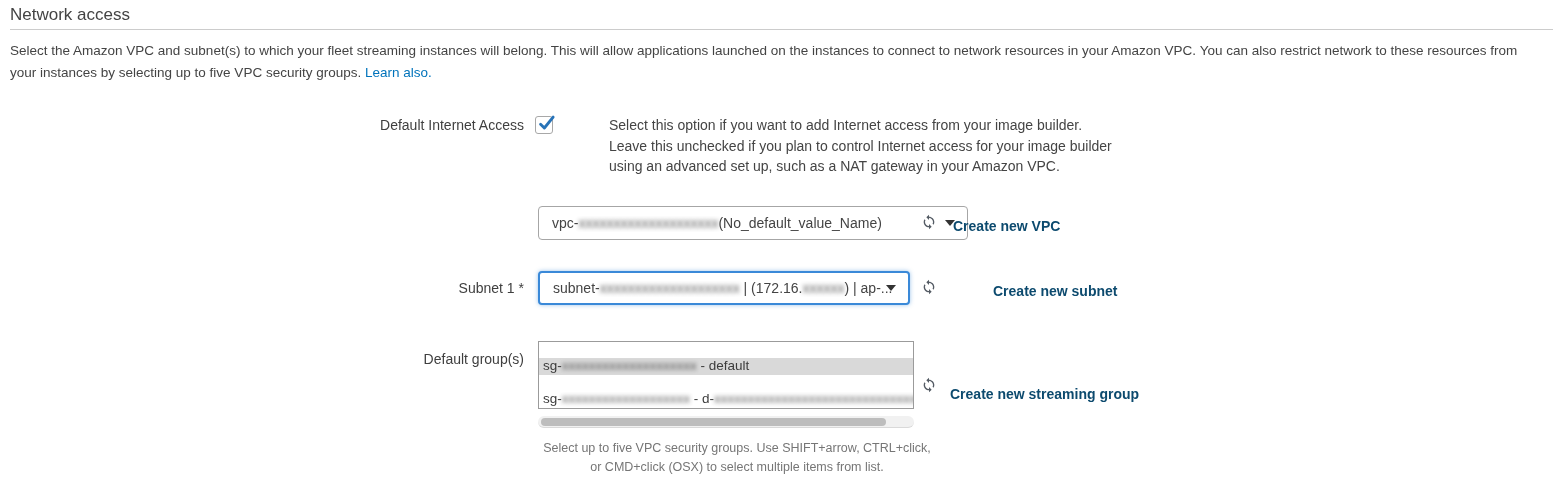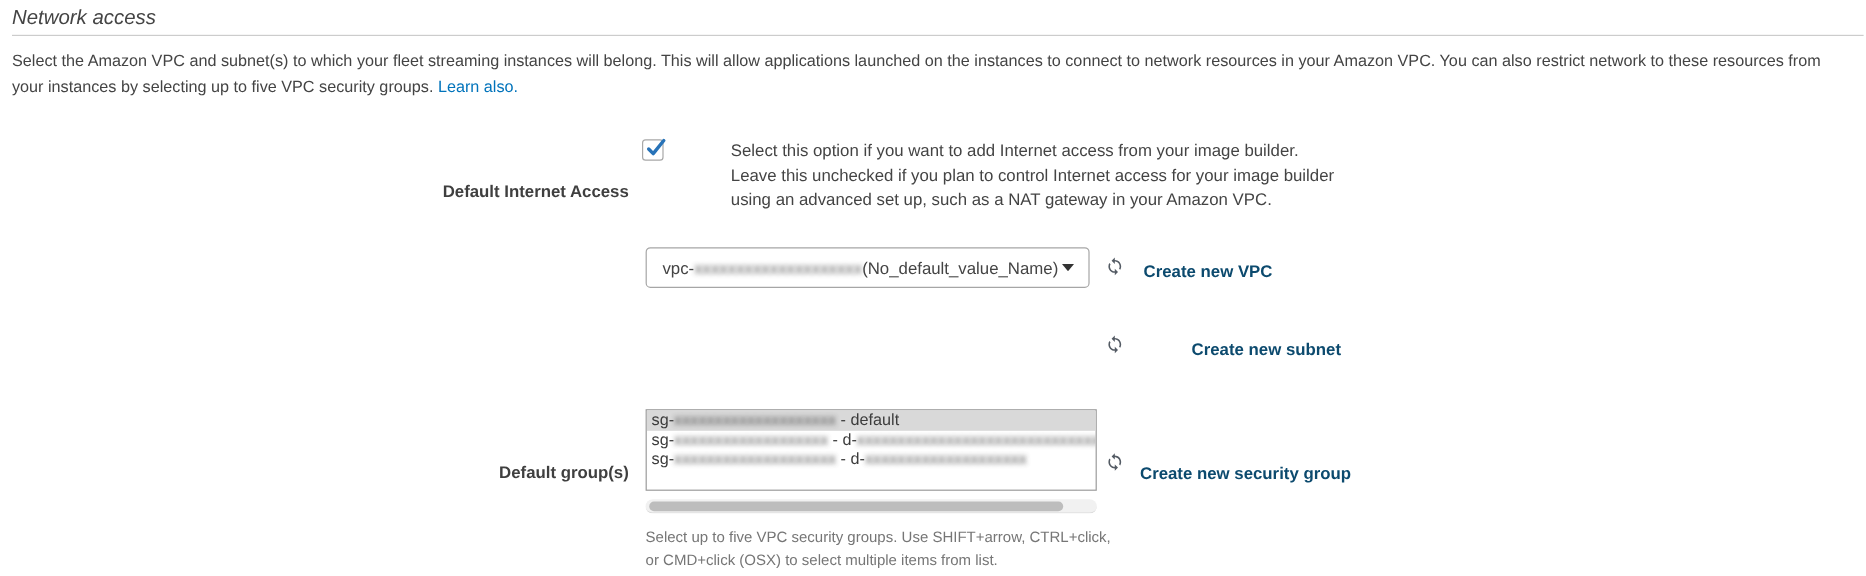--- a/index.html
+++ b/index.html
@@ -8,53 +8,53 @@
     position: relative;
     width: 1555px;
     height: 480px;
     background: #ffffff;
     font-family: "Liberation Sans", sans-serif;
     color: #444;
     overflow: hidden;
   }
   .page-title {
     position: absolute; left: 10px; top: 5px;
-    font-size: 17px; font-weight: 400; color: #444; font-style: italic;
+    font-size: 17px; font-weight: 400; color: #444;
   }
   .divider {
     position: absolute; left: 10px; top: 29px; width: 1543px;
     border-top: 1px solid #ccc;
   }
   .intro {
     position: absolute; left: 10px; top: 40px; width: 1537px;
     font-size: 13.5px; line-height: 21.5px; color: #444;
   }
   a.link { color: #0073bb; text-decoration: none; cursor: pointer; }
   a.link-bold { color: #0c4a6e; text-decoration: none; font-weight: bold; font-size: 14px; cursor: pointer; }
 
   .form-label {
     position: absolute; left: 0; width: 524px; text-align: right;
-    font-size: 14px; font-weight: bold; color: #3f3f3f; white-space: nowrap; margin-top: 34px;
+    font-size: 14px; font-weight: normal; color: #3f3f3f; white-space: nowrap;
   }
 
   
   .checkbox {
     position: absolute; left: 535px; top: 116px;
     width: 18px; height: 18px; background: #fff;
     border: 1px solid #a8a8a8; border-radius: 3px; cursor: pointer;
   }
   .checkbox svg { position: absolute; left: 1px; top: -3px; }
   .checkbox-desc {
     position: absolute; left: 570px; top: 115px; width: 514px;
     font-size: 14px; line-height: 20.7px; color: #444; margin-left: 39px;
   }
 
   
   .select-box {
-    position: absolute; left: 538px; width: 370px; height: 34px;
+    position: absolute; left: 538px; width: 430px; height: 34px;
     background: #fff; border: 1px solid #a6a6a6; border-radius: 4px;
     font-size: 14px; color: #444; line-height: 32px;
     padding: 0 30px 0 13px; white-space: nowrap; overflow: hidden;
     cursor: pointer;
   }
   .select-box.focused {
     border: 2px solid #3a89d8;
     box-shadow: 0 0 4px rgba(58,137,216,0.5);
     line-height: 30px; width: 372px;
   }
@@ -70,36 +70,37 @@
 
   
   .listbox {
     position: absolute; left: 538px; top: 341px; width: 376px; height: 68px;
     background: #fff; border: 1px solid #9b9b9b; overflow: hidden;
   }
   .listbox .opt {
     height: 16.5px; line-height: 16.5px; font-size: 13.5px;
     padding-left: 4px; white-space: nowrap; overflow: hidden; cursor: pointer;
     color: #3c3c3c;
+    margin-top: 16px;
   }
   .listbox .opt.selected { background: #d9d9d9; }
 
   .hscroll-track {
     position: absolute; left: 538px; top: 416px; width: 376px; height: 12px;
     background: #f1f1f1; border-bottom: 1px solid #d9d9d9; border-radius: 6px;
     cursor: pointer;
   }
   .hscroll-thumb {
     position: absolute; left: 3px; top: 2px; width: 345px; height: 8px;
     background: #bdbdbd; border-radius: 4px; cursor: grab;
   }
 
   .sg-help {
     position: absolute; left: 538px; top: 439px; width: 398px;
-    font-size: 12.5px; line-height: 19px; color: #767676;
+    font-size: 12.5px; line-height: 19px; color: #767676; text-align: center;
   }
 </style>
 </head>
 <body>
 
 <div class="canvas">
 
   <div class="page-title">Network access</div>
   <div class="divider"></div>
 
@@ -119,20 +120,25 @@
     <span>vpc-</span><span class="redacted">xxxxxxxxxxxxxxxxxxxx</span><span>(No_default_value_Name)</span>
     <span class="caret"></span>
   </div>
   <div class="refresh-btn" style="top:214px">
     <svg width="16" height="16" viewBox="0 0 24 24">
         <path fill="#545b64" d="M12 4V1L8 5l4 4V6c3.31 0 6 2.69 6 6 0 1.01-.25 1.97-.69 2.8l1.46 1.46C19.54 15.03 20 13.57 20 12c0-4.42-3.58-8-8-8zm0 14c-3.31 0-6-2.69-6-6 0-1.01.25-1.97.69-2.8L5.23 7.74C4.46 8.97 4 10.43 4 12c0 4.42 3.58 8 8 8v3l4-4-4-4v3z"></path>
       </svg>
   </div>
   <a class="link-bold" style="position:absolute;left:953px;top:218px">Create new VPC</a>
 
+  <div class="form-label" style="top:280px">Subnet 1 *</div>
+  <div class="select-box focused" style="top:271px">
+    <span>subnet-</span><span class="redacted">xxxxxxxxxxxxxxxxxxxx</span><span> | (172.16.</span><span class="redacted">xxxxxx</span><span>) | ap-...</span>
+    <span class="caret"></span>
+  </div>
   <div class="refresh-btn" style="top:279px">
     <svg width="16" height="16" viewBox="0 0 24 24">
         <path fill="#545b64" d="M12 4V1L8 5l4 4V6c3.31 0 6 2.69 6 6 0 1.01-.25 1.97-.69 2.8l1.46 1.46C19.54 15.03 20 13.57 20 12c0-4.42-3.58-8-8-8zm0 14c-3.31 0-6-2.69-6-6 0-1.01.25-1.97.69-2.8L5.23 7.74C4.46 8.97 4 10.43 4 12c0 4.42 3.58 8 8 8v3l4-4-4-4v3z"></path>
       </svg>
   </div>
   <a class="link-bold" style="position:absolute;left:993px;top:283px">Create new subnet</a>
 
   <div class="form-label" style="top:351px">Default group(s)</div>
   <div class="listbox">
     <div class="opt selected"><span>sg-</span><span class="redacted">xxxxxxxxxxxxxxxxxxxx</span><span> - default</span></div>
@@ -140,16 +146,16 @@
     <div class="opt"><span>sg-</span><span class="redacted">xxxxxxxxxxxxxxxxxxxx</span><span> - d-</span><span class="redacted">xxxxxxxxxxxxxxxxxxxx</span></div>
   </div>
   <div class="hscroll-track">
     <div class="hscroll-thumb"></div>
   </div>
   <div class="refresh-btn" style="top:377px">
     <svg width="16" height="16" viewBox="0 0 24 24">
         <path fill="#545b64" d="M12 4V1L8 5l4 4V6c3.31 0 6 2.69 6 6 0 1.01-.25 1.97-.69 2.8l1.46 1.46C19.54 15.03 20 13.57 20 12c0-4.42-3.58-8-8-8zm0 14c-3.31 0-6-2.69-6-6 0-1.01.25-1.97.69-2.8L5.23 7.74C4.46 8.97 4 10.43 4 12c0 4.42 3.58 8 8 8v3l4-4-4-4v3z"></path>
       </svg>
   </div>
-  <a class="link-bold" style="position:absolute;left:950px;top:386px">Create new security group</a>
+  <a class="link-bold" style="position:absolute;left:950px;top:386px">Create new streaming group</a>
   <div class="sg-help">Select up to five VPC security groups. Use SHIFT+arrow, CTRL+click, or CMD+click (OSX) to select multiple items from list.</div>
 
 </div>
 
 </body></html>

